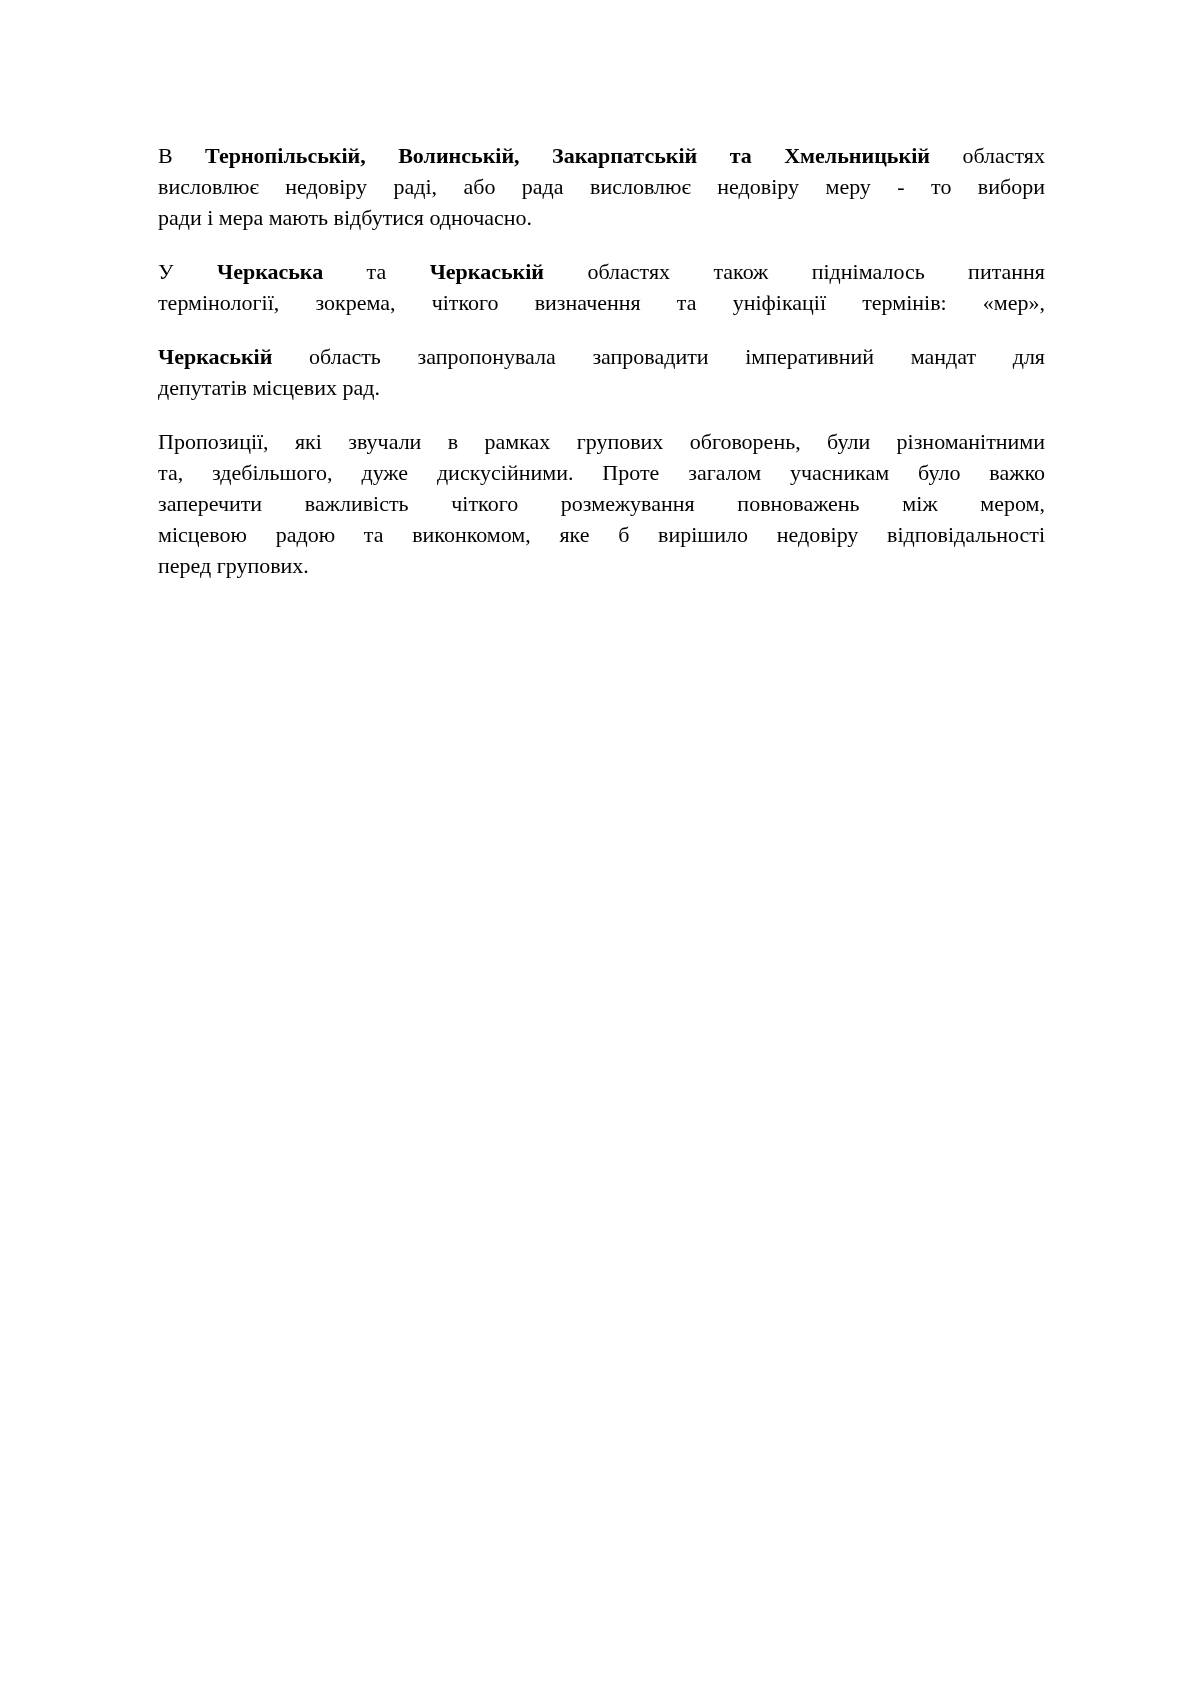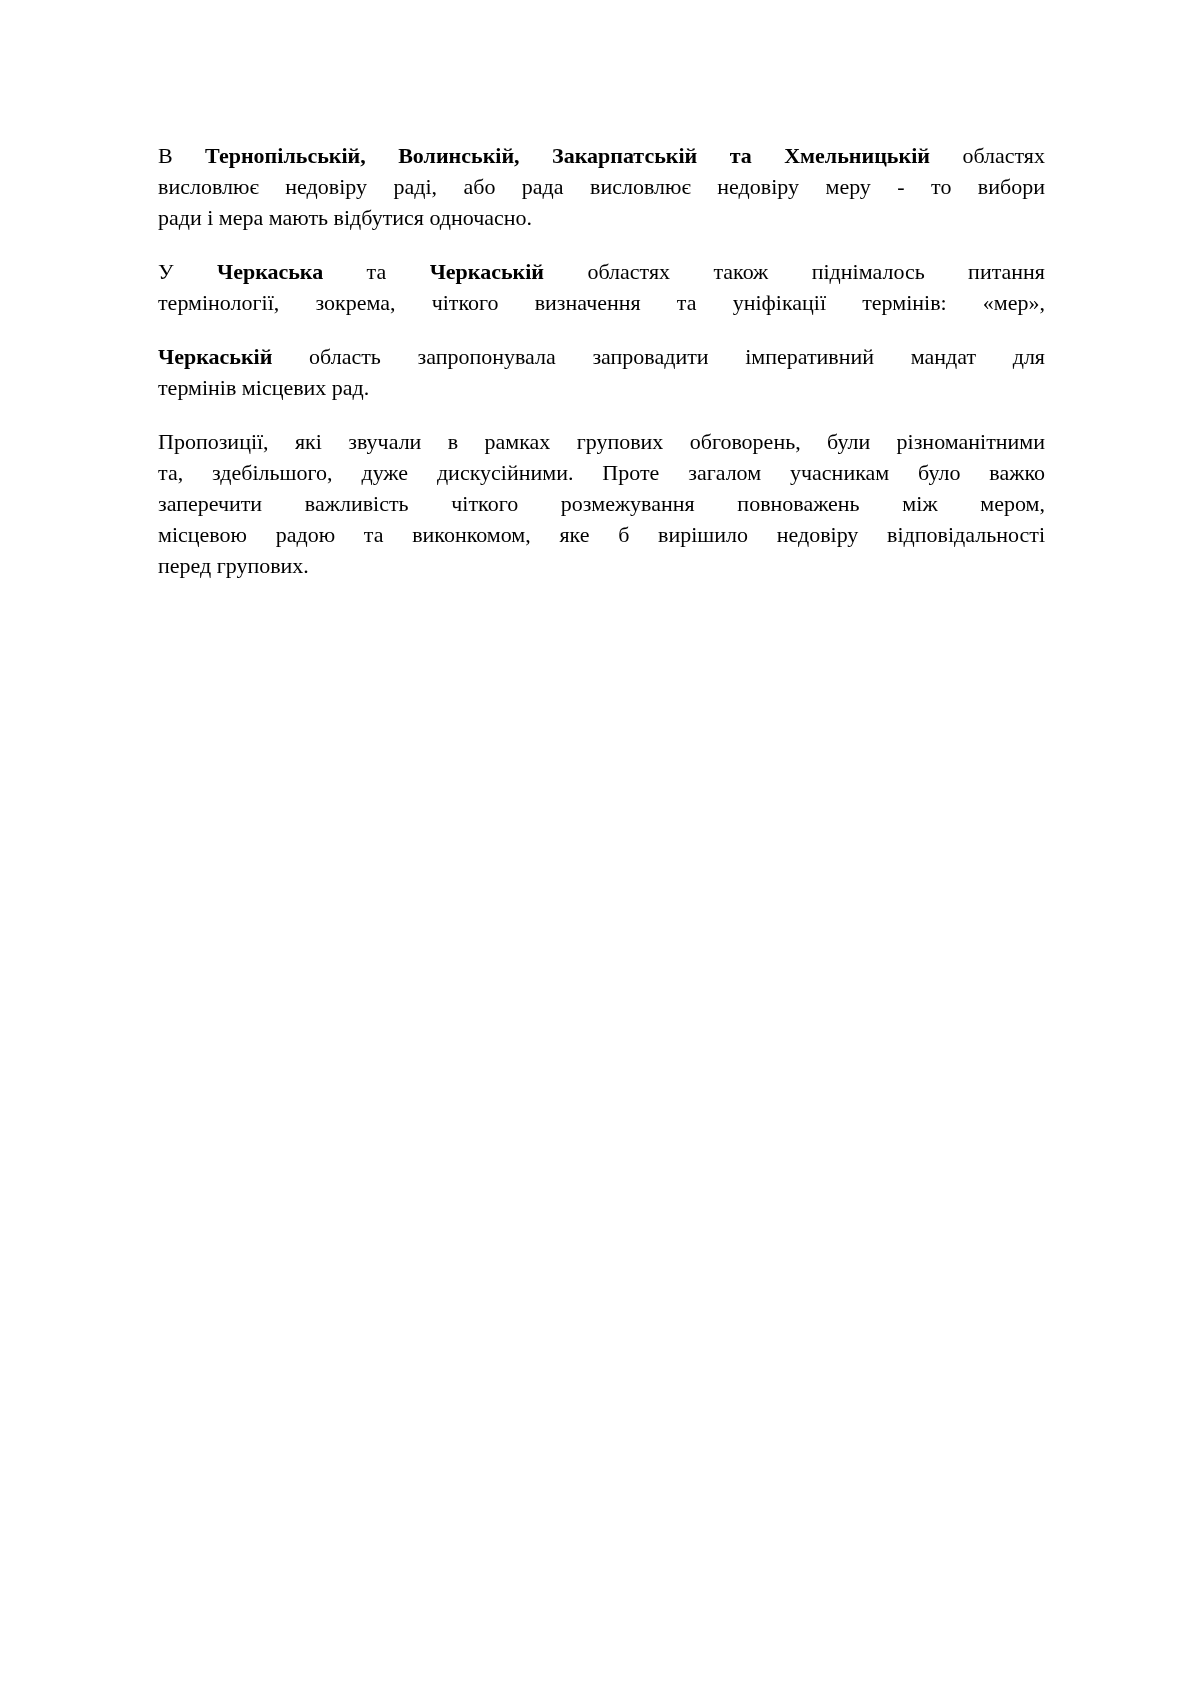--- a/index.html
+++ b/index.html
@@ -53,21 +53,21 @@
         <div class="line justified">В <strong>Тернопільській, Волинській, Закарпатській та Хмельницькій</strong> областях</div>
         <div class="line justified">висловлює недовіру раді, або рада висловлює недовіру меру - то вибори</div>
         <div class="line lastline">ради і мера мають відбутися одночасно.</div>
       </div>
       <div class="paragraph">
         <div class="line justified">У <strong>Черкаська</strong> та <strong>Черкаській</strong> областях також піднімалось питання</div>
         <div class="line justified">термінології, зокрема, чіткого визначення та уніфікації термінів: «мер»,</div>
       </div>
       <div class="paragraph">
         <div class="line justified"><strong>Черкаській</strong> область запропонувала запровадити імперативний мандат для</div>
-        <div class="line lastline">термінів місцевих рад.</div>
+        <div class="line lastline">депутатів місцевих рад.</div>
       </div>
       <div class="paragraph">
         <div class="line justified">Пропозиції, які звучали в рамках групових обговорень, були різноманітними</div>
         <div class="line justified">та, здебільшого, дуже дискусійними. Проте загалом учасникам було важко</div>
         <div class="line justified">заперечити важливість чіткого розмежування повноважень між мером,</div>
         <div class="line justified">місцевою радою та виконкомом, яке б вирішило недовіру відповідальності</div>
         <div class="line lastline">перед групових.</div>
       </div>
     </div>
 </div>

